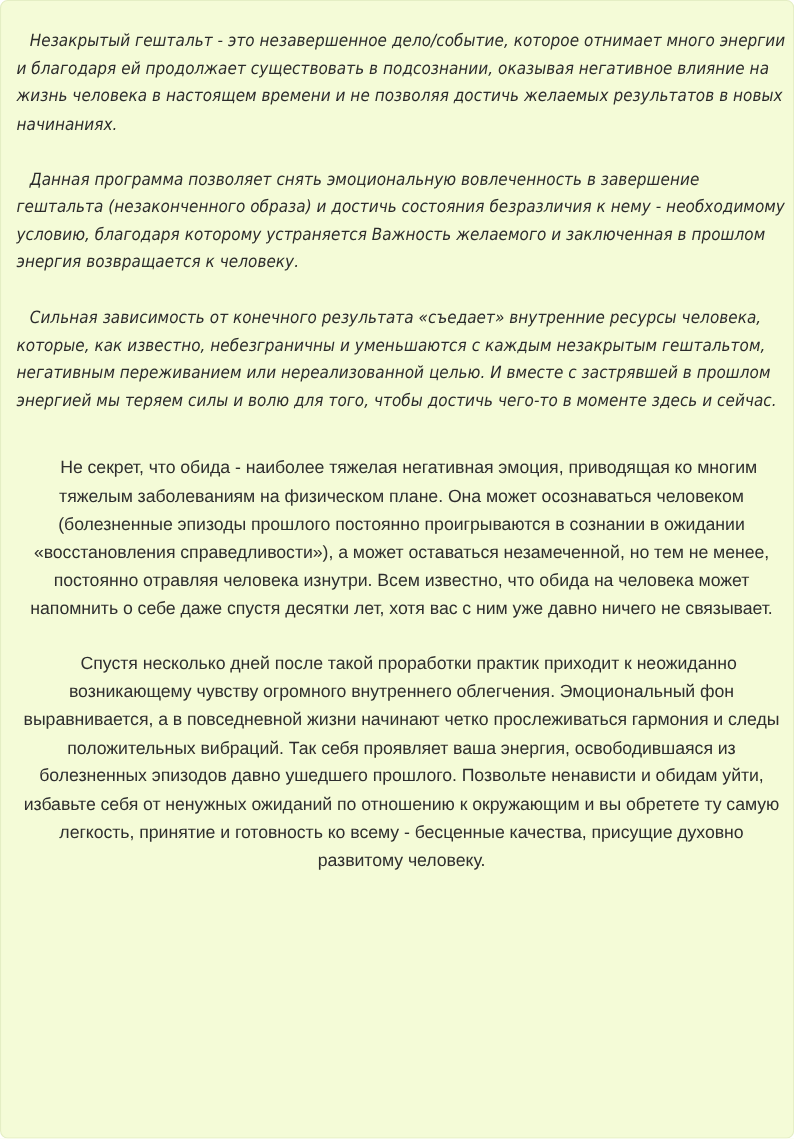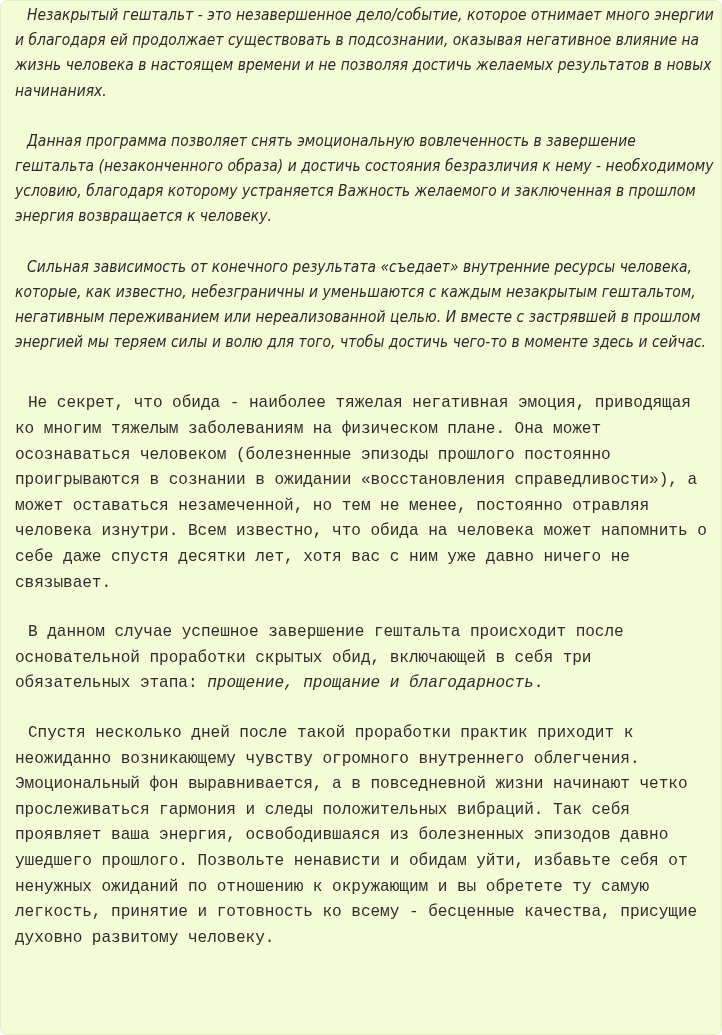--- a/index.html
+++ b/index.html
@@ -14,21 +14,21 @@
   }
 
   .page {
     position: relative;
     box-sizing: border-box;
     width: 722px;
     height: 1035px;
     background: #f4fbd7;
     border-radius: 7px;
     border: 1px solid #e4eec4;
-    padding: 2px 12px 0 14px;
+    padding: 24px 12px 0 14px;
     overflow: hidden;
   }
 
   
   .block-italic {
     font-family: "DejaVu Sans Condensed", "Liberation Sans Narrow", "Liberation Sans", sans-serif;
     font-style: italic;
     font-size: 15.4px;
     line-height: 25.2px;
     color: #2b2b2b;
@@ -43,27 +43,28 @@
     margin-bottom: 0;
   }
 
   
   .section-gap {
     height: 36px;
   }
 
   
   .block-sans {
-    font-family: Liberation Mono, monospace;
+    font-family: Liberation Sans, sans-serif;
     font-style: normal;
     font-size: 16.1px;
     line-height: 25.6px;
     color: #2e2e2e;
     letter-spacing: -0.05px;
     width: 700px;
+    text-align: center;
   }
   .block-sans p {
     margin: 0 0 24px 0;
     text-indent: 13px;
   }
   .block-sans p:last-child {
     margin-bottom: 0;
   }
   .block-sans em {
     font-style: italic;
@@ -77,17 +78,16 @@
   <div class="block-italic">
     <p>Незакрытый гештальт - это незавершенное дело/событие, которое отнимает много энергии и благодаря ей продолжает существовать в подсознании, оказывая негативное влияние на жизнь человека в настоящем времени и не позволяя достичь желаемых результатов в новых начинаниях.</p>
     <p>Данная программа позволяет снять эмоциональную вовлеченность в завершение гештальта (незаконченного образа) и достичь состояния безразличия к нему - необходимому условию, благодаря которому устраняется Важность желаемого и заключенная в прошлом энергия возвращается к человеку.</p>
     <p>Сильная зависимость от конечного результата «съедает» внутренние ресурсы человека, которые, как известно, небезграничны и уменьшаются с каждым незакрытым гештальтом, негативным переживанием или нереализованной целью. И вместе с застрявшей в прошлом энергией мы теряем силы и волю для того, чтобы достичь чего-то в моменте здесь и сейчас.</p>
   </div>
 
   <div class="section-gap"></div>
 
   <div class="block-sans">
     <p><span>Не секрет, что обида - наиболее тяжелая негативная эмоция, приводящая ко многим тяжелым заболеваниям на физическом плане. Она может осознаваться человеком (болезненные эпизоды прошлого постоянно проигрываются в сознании в ожидании «восстановления справедливости»), а может оставаться незамеченной, но тем не менее, постоянно отравляя человека изнутри. Всем известно, что обида на человека может напомнить о себе даже спустя десятки лет, хотя вас с ним уже давно ничего не связывает.</span></p>
-    <p><span>В данном случае успешное завершение гештальта происходит после основательной проработки скрытых обид, включающей в себя три обязательных этапа: </span><em>прощение, прощание и благодарность</em><span>.</span></p>
     <p><span>Спустя несколько дней после такой проработки практик приходит к неожиданно возникающему чувству огромного внутреннего облегчения. Эмоциональный фон выравнивается, а в повседневной жизни начинают четко прослеживаться гармония и следы положительных вибраций. Так себя проявляет ваша энергия, освободившаяся из болезненных эпизодов давно ушедшего прошлого. Позвольте ненависти и обидам уйти, избавьте себя от ненужных ожиданий по отношению к окружающим и вы обретете ту самую легкость, принятие и готовность ко всему - бесценные качества, присущие духовно развитому человеку.</span></p>
   </div>
 
 </div>
 
 </body></html>

